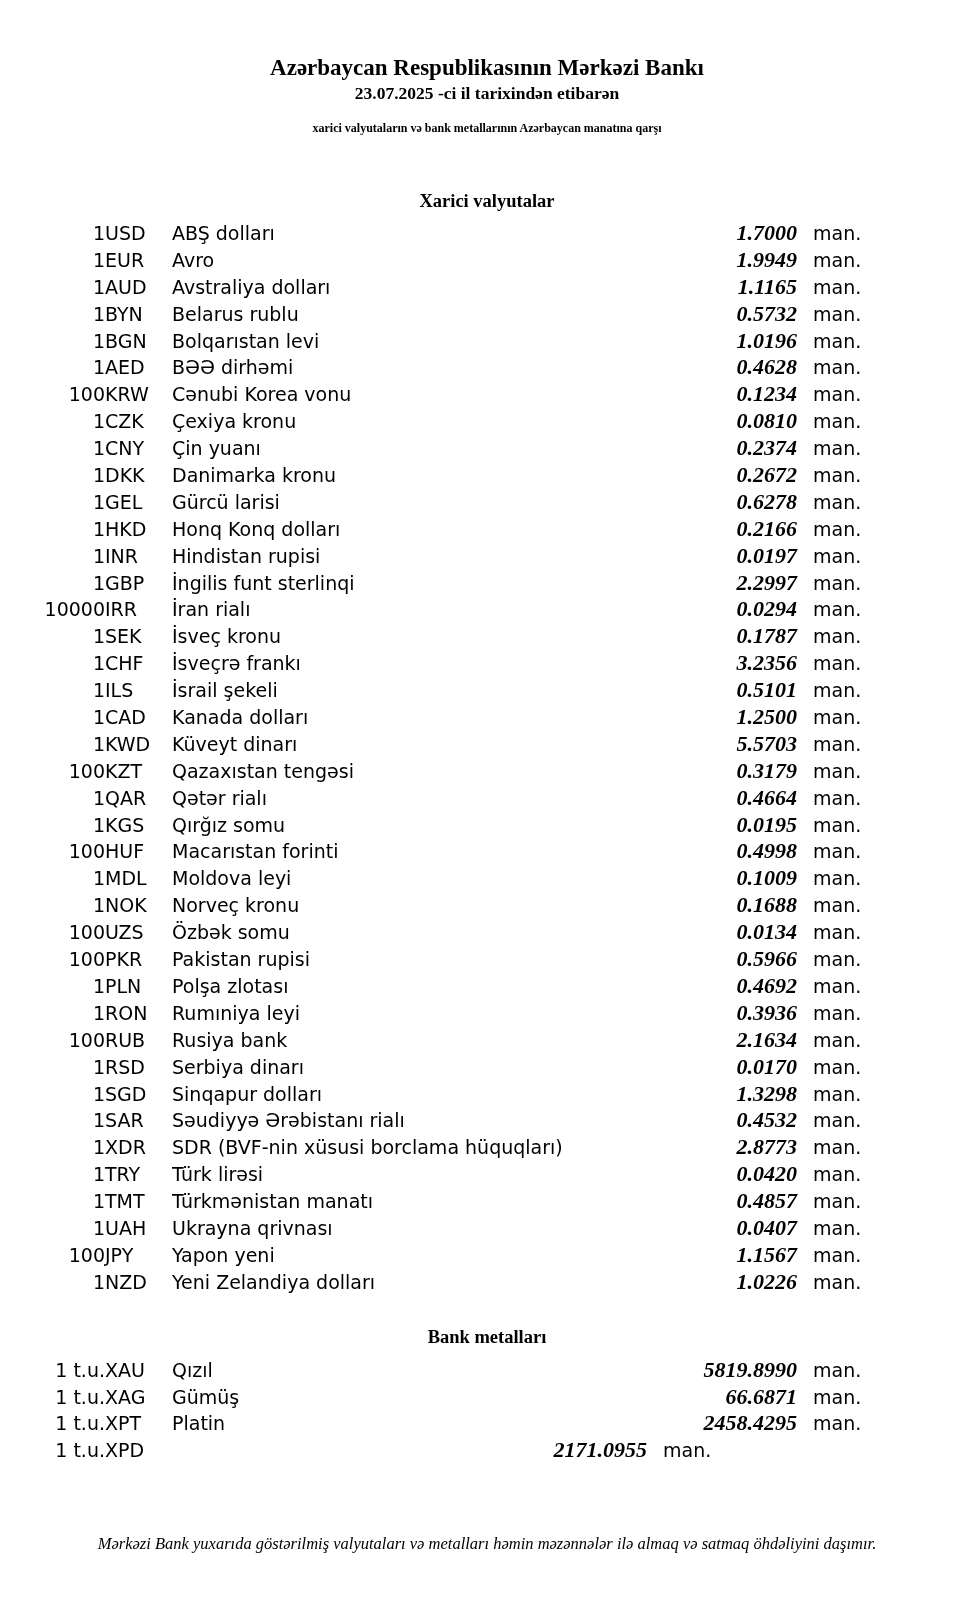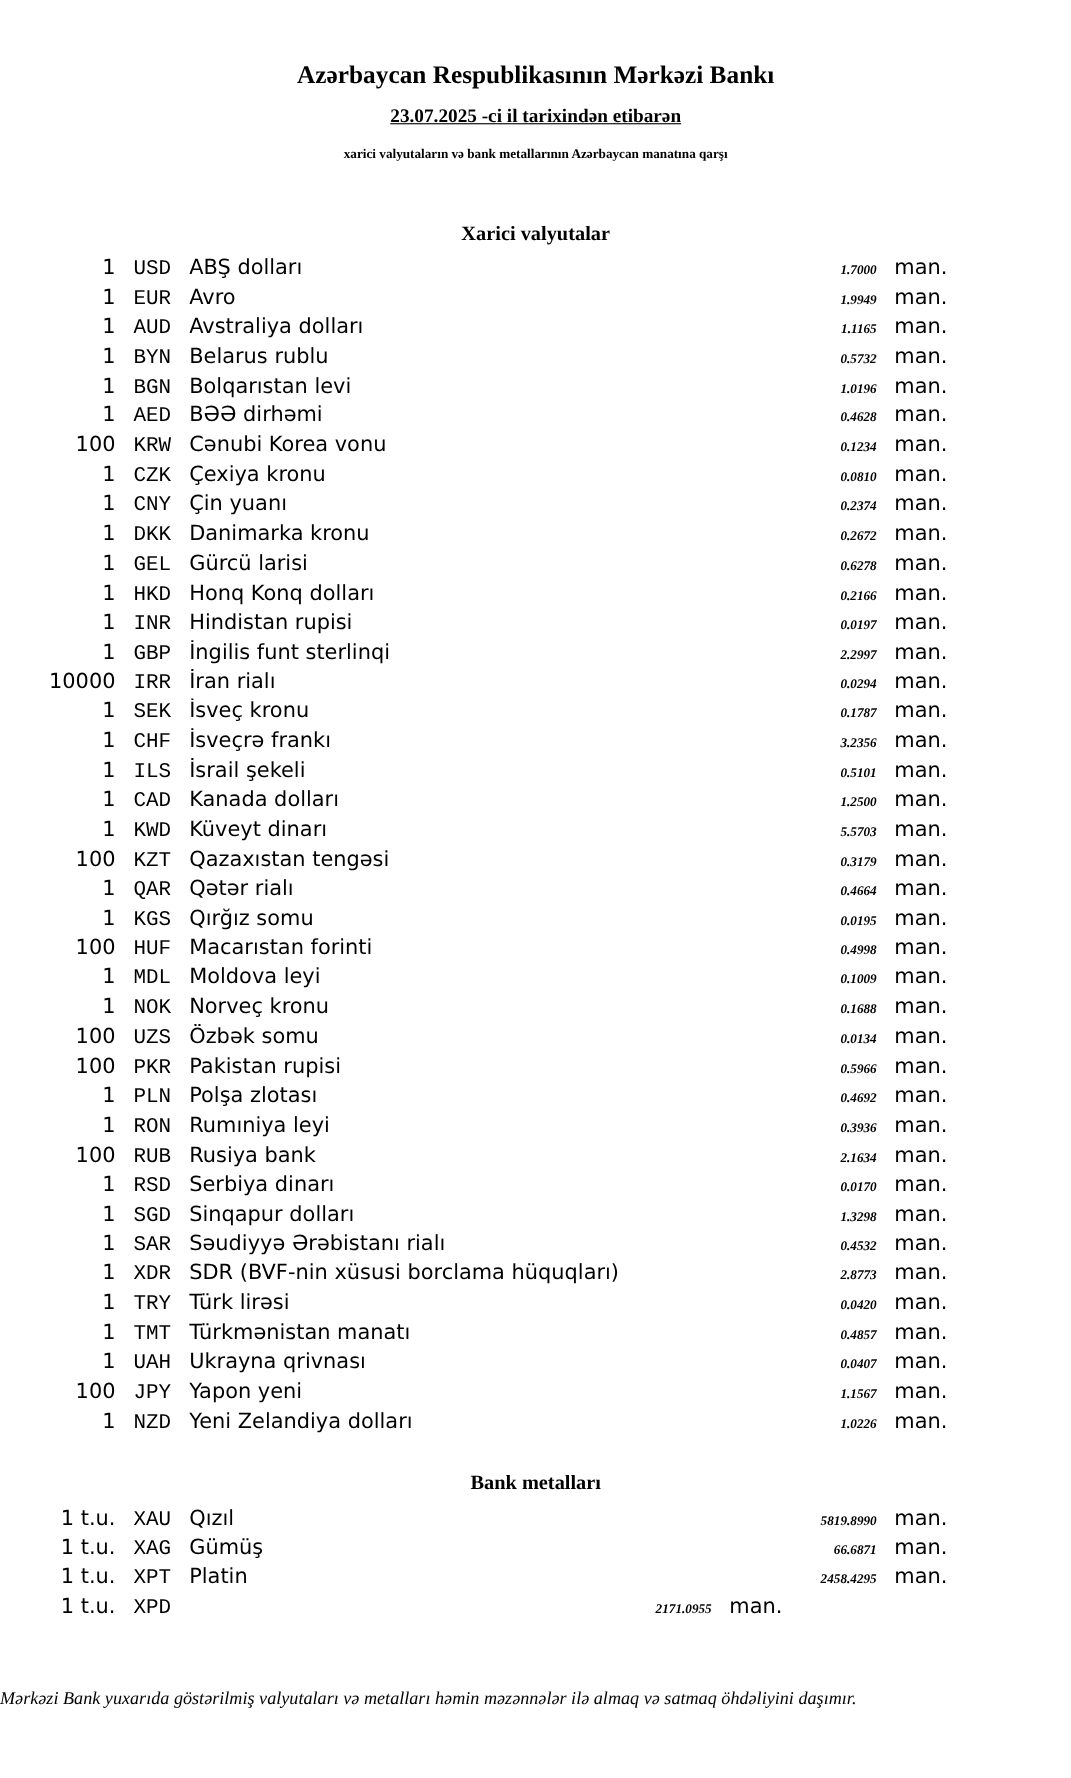--- a/index.html
+++ b/index.html
@@ -20,24 +20,23 @@
     padding-top: 54px;
     text-align: center;
     font-family: "Liberation Serif", "DejaVu Serif", serif;
     font-weight: bold;
   }
   .title {
     font-size: 23px;
     line-height: 28px;
   }
   .date-line {
-    margin-top: 12px;
+    margin-top: 0;
     font-size: 17.5px;
     line-height: 22px;
-    text-decoration: underline;
   }
   .subtitle {
     margin-top: 13px;
     font-size: 12px;
     line-height: 23px;
   }
   .section-title {
     text-align: center;
     font-family: "Liberation Serif", "DejaVu Serif", serif;
     font-weight: bold;
@@ -54,48 +53,47 @@
     grid-template-columns: 105px 67px 475px 150px 65px;
     align-items: baseline;
     height: 26.9px;
     font-size: 19px;
   }
   .cell-qty {
     text-align: right;
     white-space: nowrap;
   }
   .cell-code {
-    text-align: center;
+    text-align: left;
     white-space: nowrap;
-    font-family: Liberation Mono, monospace;
   }
   .cell-name {
     text-align: left;
     padding-left: 0;
     white-space: nowrap;
     overflow: hidden;
   }
   .cell-rate {
     text-align: right;
     font-family: "Liberation Serif", "DejaVu Serif", serif;
     font-weight: bold;
     font-style: italic;
-    font-size: 12px;
+    font-size: 22px;
     white-space: nowrap;
   }
   .cell-unit {
     padding-left: 16px;
     white-space: nowrap;
   }
   .footer {
     position: absolute;
     left: 0;
     right: 0;
     bottom: 62px;
-    text-align: left;
+    text-align: center;
     font-family: "Liberation Serif", "DejaVu Serif", serif;
     font-style: italic;
     font-size: 16.5px;
     line-height: 21px;
   }
 </style>
 </head>
 <body>
 
 <div class="page">

